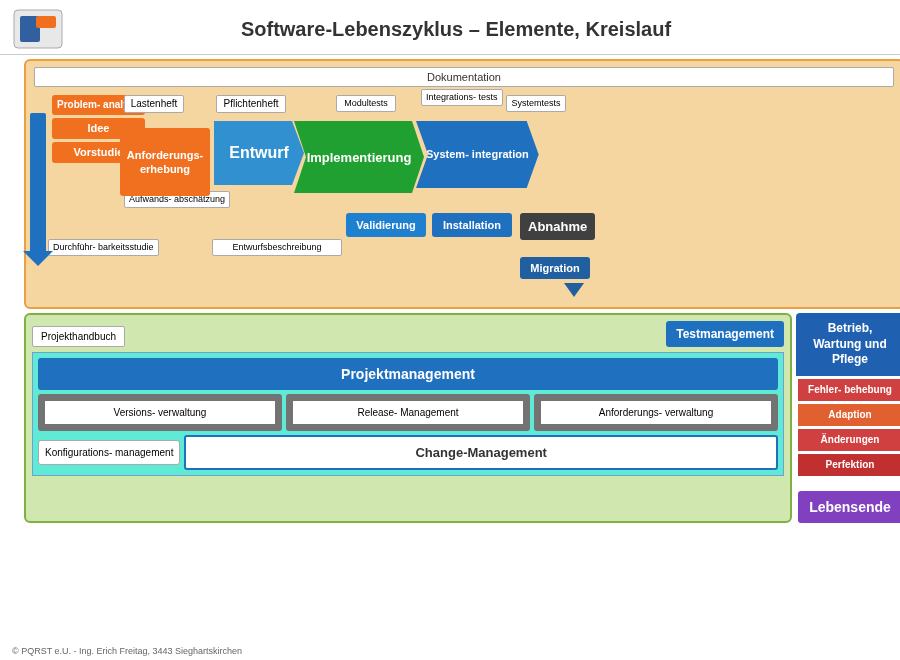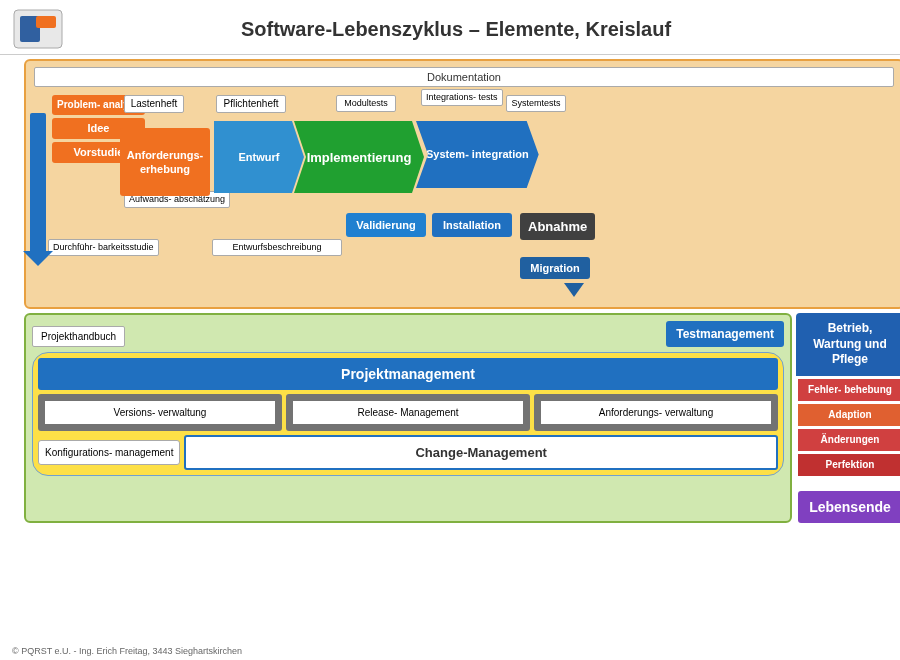--- a/index.html
+++ b/index.html
@@ -346,21 +346,21 @@
         <div style="position:absolute;left:93px;top:65px;width:92px;height:72px;display:flex;align-items:center;justify-content:center;">
           <div class="big-orange" style="width:90px;height:68px;font-size:11px;">Anforderungs-
 erhebung</div>
         </div>
 
         <div style="position:absolute;left:190px;top:34px;">
           <div class="label-box" style="min-width:70px;font-size:10px;">Pflichtenheft</div>
         </div>
 
         <div style="position:absolute;left:188px;top:60px;">
-          <div class="arrow-box entwurf first" style="min-width:90px;height:72px;font-size:11px;">Entwurf</div>
+          <div class="arrow-box entwurf first" style="min-width:90px;height:64px;font-size:16px;">Entwurf</div>
         </div>
 
         <div style="position:absolute;left:186px;top:178px;">
           <div class="label-box" style="min-width:130px;font-size:9px;">Entwurfsbeschreibung</div>
         </div>
 
         <div style="position:absolute;left:268px;top:60px;">
           <div class="arrow-box impl" style="min-width:130px;height:72px;font-size:13px;">Implementierung</div>
         </div>
 
@@ -406,21 +406,21 @@
       <div class="bottom-section">
 
         <div class="bottom-left">
 
           <div style="display:flex;gap:8px;align-items:flex-end;margin-bottom:5px;">
             <div class="proj-book">Projekthandbuch</div>
             <div style="flex:1;"></div>
             <div class="test-box">Testmanagement</div>
           </div>
 
-          <div style="background:#fde047;border:1px solid #70a0d0;border-radius:16px;padding:5px;">
+          <div style="background:#5eead4;border:1px solid #70a0d0;border-radius:0;padding:5px;">
 
             <div class="pm-box">Projektmanagement</div>
 
             <div class="lower-items">
               <div class="lower-item">Versions-
 verwaltung</div>
               <div class="lower-item">Release-
 Management</div>
               <div class="lower-item">Anforderungs-
 verwaltung</div>

